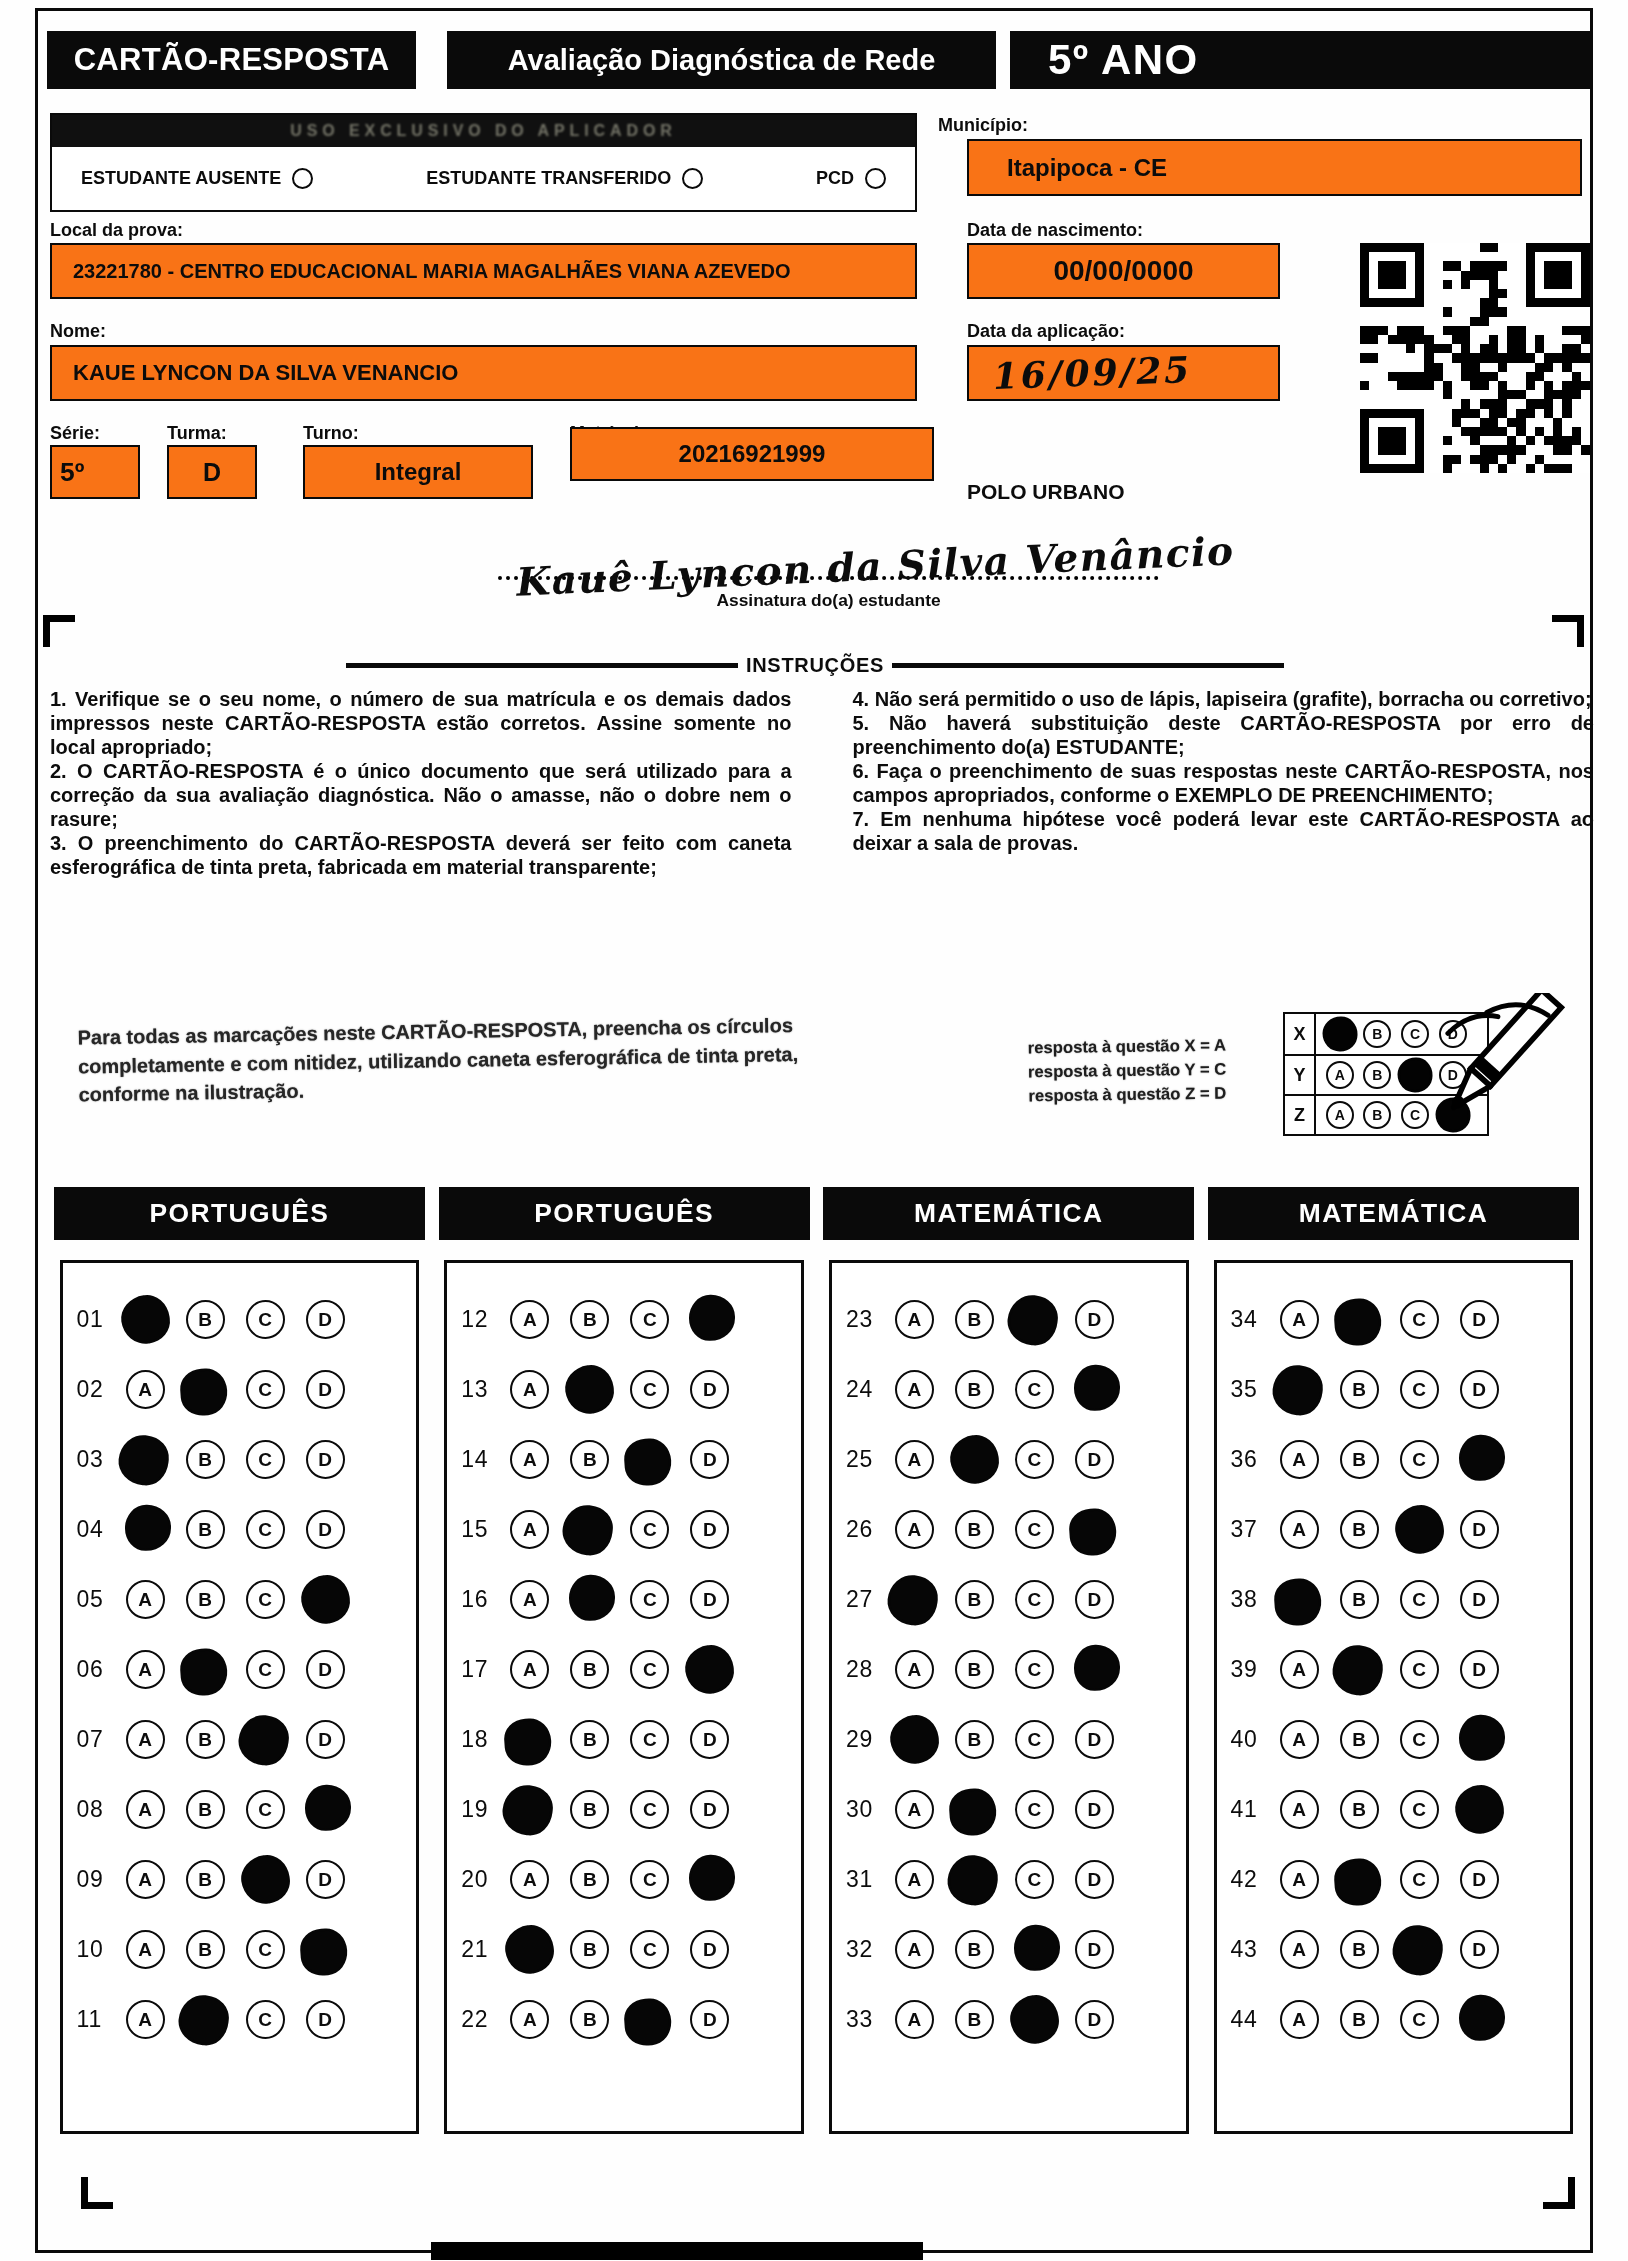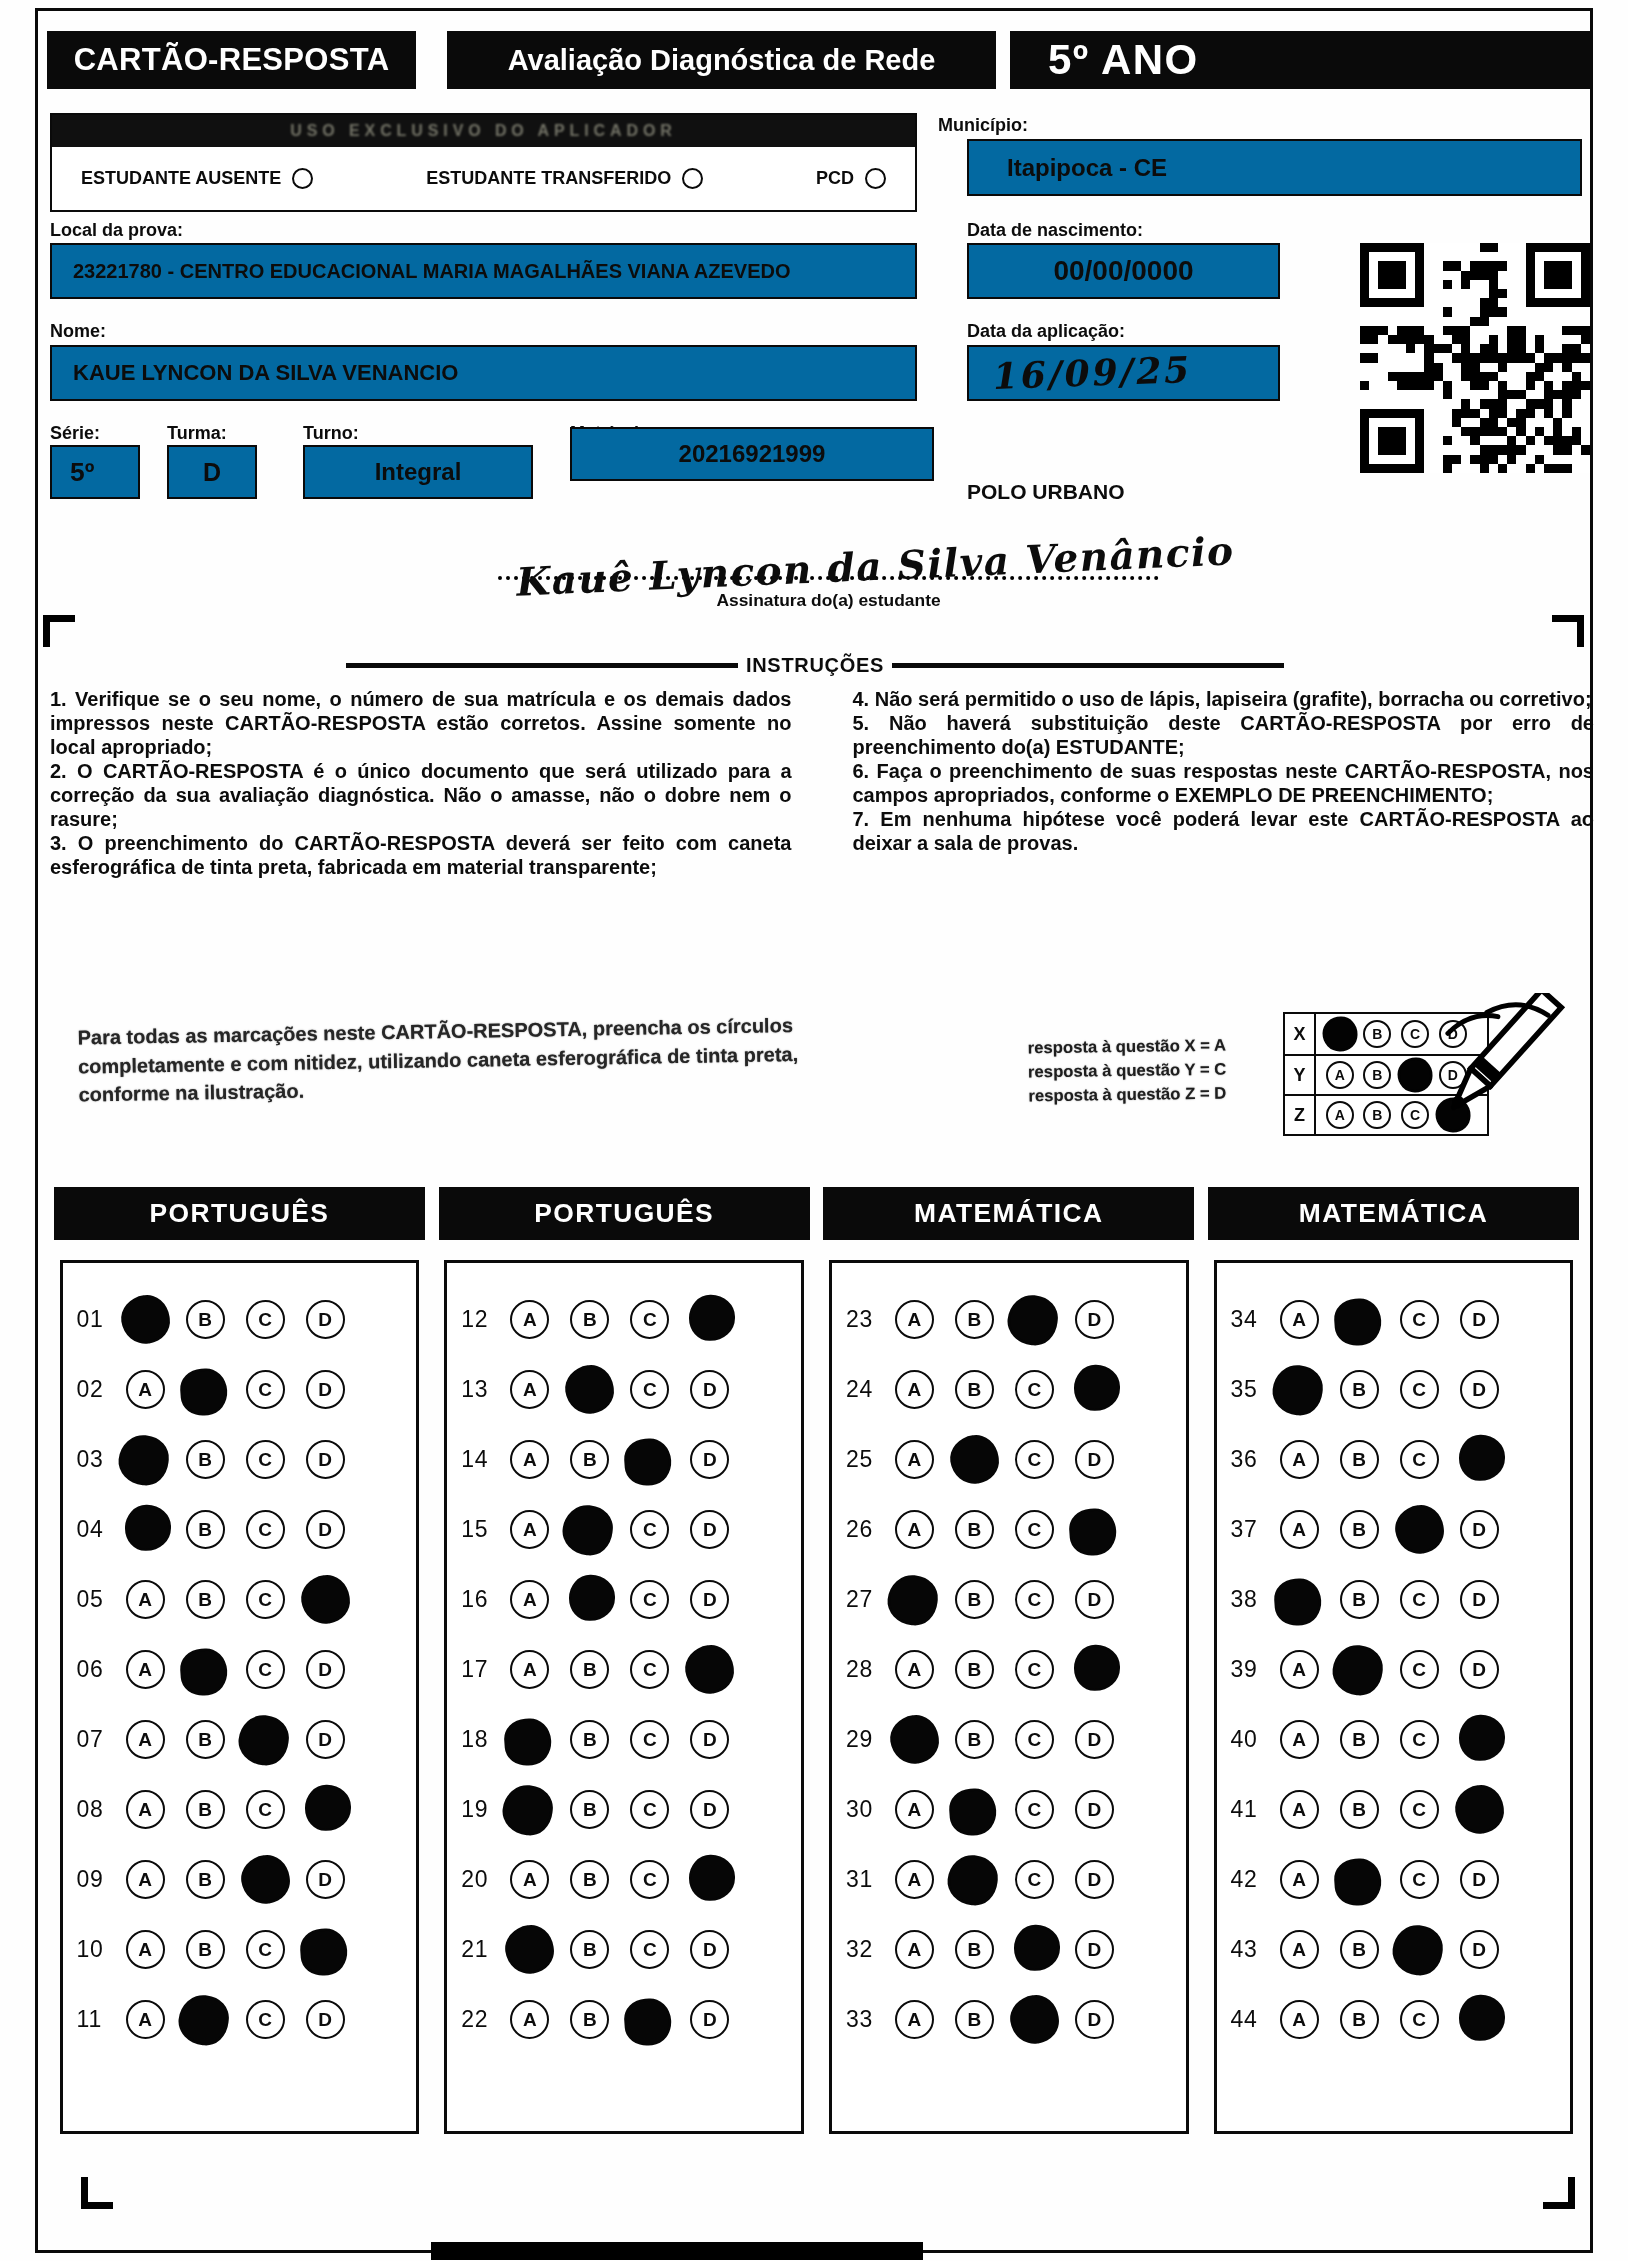--- a/index.html
+++ b/index.html
@@ -9,21 +9,21 @@
 .hdr1{left:47px;width:369px;font-size:31px;letter-spacing:0.3px}
 .hdr2{left:447px;width:549px;font-size:29px}
 .hdr3{left:1010px;width:583px;font-size:42px;justify-content:flex-start;padding-left:38px;letter-spacing:1.4px}
 .appl{position:absolute;left:50px;top:113px;width:867px;height:99px;border:2.8px solid #0a0a0a;background:#fff}
 .appl-bar{height:32px;background:#101010;color:#8e8e7e;display:flex;align-items:center;justify-content:center;font-weight:700;font-size:16px;letter-spacing:4.9px}
 .appl-bar span{filter:blur(1.1px);opacity:.8}
 .appl-row{height:62px;display:flex;align-items:center;justify-content:space-between;padding:0 29px}
 .appl-item{display:flex;align-items:center;gap:11px;font-weight:700;font-size:18px}
 .appl-circ{width:21px;height:21px;border:2.1px solid #0a0a0a;border-radius:50%;flex:none}
 .lbl{position:absolute;font-weight:700;font-size:18px;white-space:nowrap}
-.fbox{position:absolute;background:#0369a1;border:2.8px solid #0a0a0a;display:flex;align-items:center;font-weight:700;white-space:nowrap}
+.fbox{position:absolute;background:#f97316;border:2.8px solid #0a0a0a;display:flex;align-items:center;font-weight:700;white-space:nowrap}
 .center{justify-content:center}
 .hand{font-family:"DejaVu Serif",serif;font-style:italic;font-weight:700}
 .qr{position:absolute;left:1360px;top:243px;width:230px;height:230px}
 .sig-block{position:absolute;left:498px;top:526px;width:661px;height:54px;border-bottom:4.2px dotted #000}
 .sig-text{position:absolute;left:18px;bottom:-12.5px;font-size:39px;transform:rotate(-2.5deg);white-space:nowrap;letter-spacing:1.4px}
 .sig-label{position:absolute;left:498px;top:590px;width:661px;text-align:center;font-weight:700;font-size:17.4px}
 .mark{position:absolute;width:32px;height:32px}
 .mark.tl{left:43px;top:615px;border-left:7.7px solid #000;border-top:7.7px solid #000}
 .mark.tr{left:1552px;top:615px;border-right:7.7px solid #000;border-top:7.7px solid #000}
 .mark.bl{left:81px;top:2177px;border-left:7.7px solid #000;border-bottom:7.7px solid #000}
@@ -299,21 +299,21 @@
 
 <div class="lbl" style="left:50px;top:321px">Nome:</div>
 <div class="fbox" style="left:50px;top:345px;width:867px;height:56px;padding-left:21px;font-size:22px">KAUE LYNCON DA SILVA VENANCIO</div>
 
 <div class="lbl" style="left:967px;top:321px">Data da aplicação:</div>
 <div class="fbox" style="left:967px;top:345px;width:313px;height:56px">
   <span class="hand" style="padding-left:24px;font-size:36px;transform:rotate(-2deg);letter-spacing:2.8px">16/09/25</span>
 </div>
 
 <div class="lbl" style="left:50px;top:423px">Série:</div>
-<div class="fbox" style="left:50px;top:445px;width:90px;height:54px;padding-left:18px;font-size:26.4px">5º</div>
+<div class="fbox" style="left:50px;top:445px;width:90px;height:54px;padding-left:8px;font-size:26.4px">5º</div>
 
 <div class="lbl" style="left:167px;top:423px">Turma:</div>
 <div class="fbox center" style="left:167px;top:445px;width:90px;height:54px;font-size:25px">D</div>
 
 <div class="lbl" style="left:303px;top:423px">Turno:</div>
 <div class="fbox center" style="left:303px;top:445px;width:230px;height:54px;font-size:24px">Integral</div>
 
 <div class="lbl" style="left:570px;top:423px">Matrícula:</div>
 <div class="fbox center" style="left:570px;top:427px;width:364px;height:54px;font-size:24px">20216921999</div>
 

